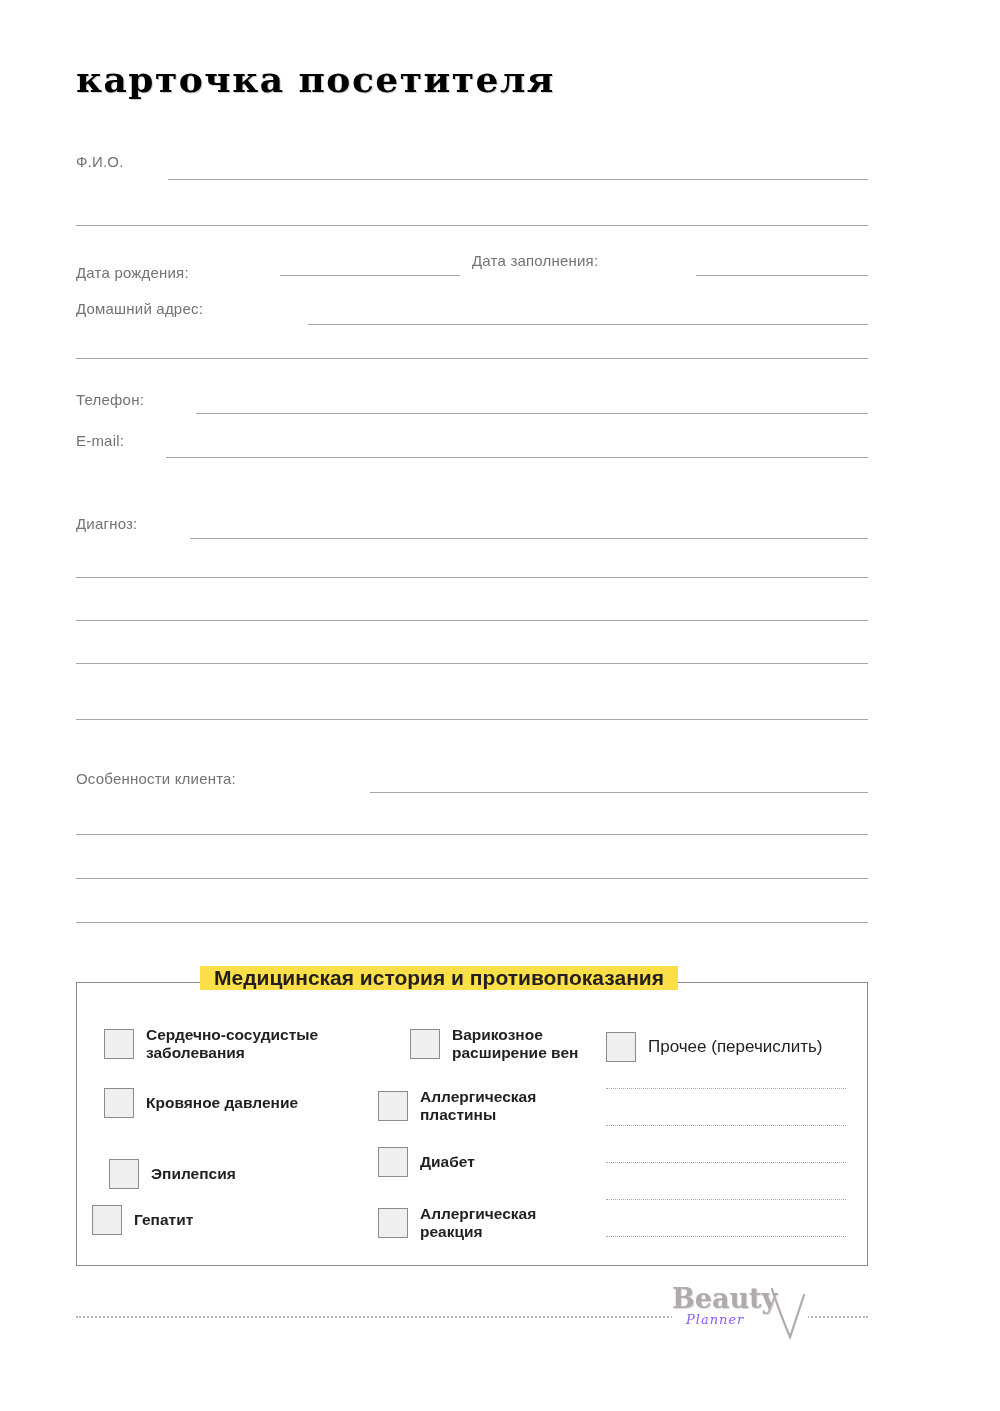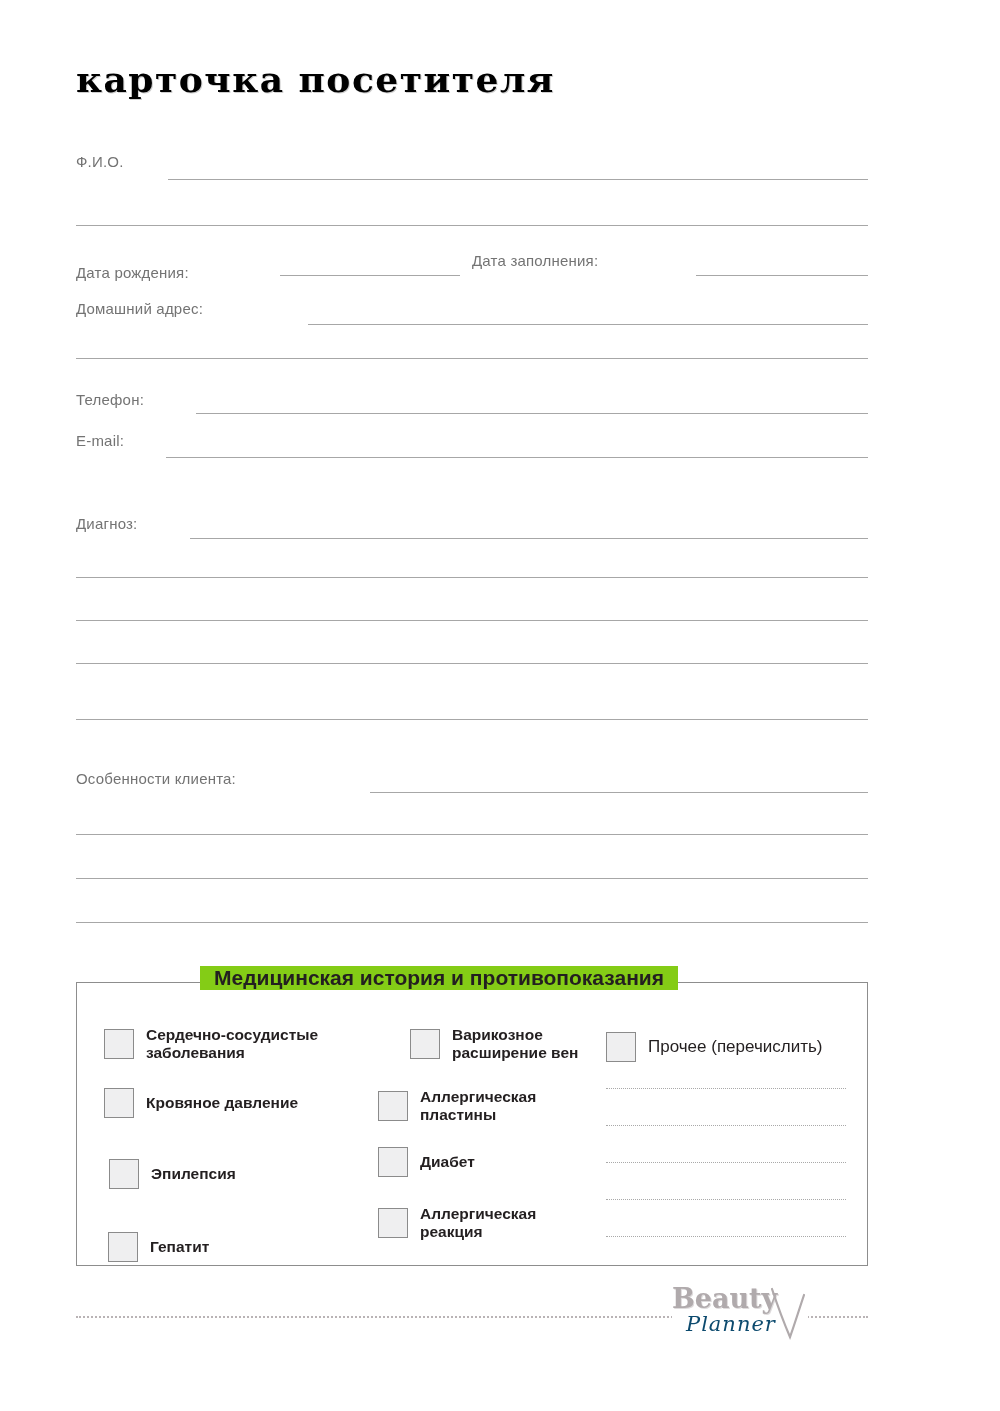--- a/index.html
+++ b/index.html
@@ -56,21 +56,21 @@
     top: 982px;
     width: 792px;
     height: 284px;
     border: 1px solid #8d8d8d;
     box-sizing: border-box;
   }
   .med-title {
     position: absolute;
     left: 200px;
     top: 966px;
-    background: #84cc16;
+    background: #fde047;
     padding: 0 14px;
     font-size: 21px;
     font-weight: bold;
     color: #231f20;
     white-space: nowrap;
   }
   .chk-item {
     position: absolute;
     display: flex;
     align-items: center;
@@ -122,22 +122,22 @@
     letter-spacing: 0px;
     text-shadow: 1px 1px 0 #dedbdc;
     text-align: right;
   }
   .logo-sub {
     position: absolute;
     left: 14px;
     top: 31px;
     font-family: "DejaVu Serif", serif;
     font-style: italic;
-    font-size: 21px;
-    color: #0c4a6e;
+    font-size: 13px;
+    color: #8b5cf6;
     letter-spacing: 1px;
   }
   .logo-swoosh {
     position: absolute;
     left: 96px;
     top: 6px;
   }
 </style>
 </head>
 <body>
@@ -186,21 +186,21 @@
     <span class="chk-label">Сердечно-сосудистые заболевания</span>
   </div>
   <div class="chk-item" style="left:104px; top:1088px; width:250px;">
     <span class="chk"></span>
     <span class="chk-label">Кровяное давление</span>
   </div>
   <div class="chk-item" style="left:109px; top:1147px; width:250px;margin-top:12px;">
     <span class="chk"></span>
     <span class="chk-label">Эпилепсия</span>
   </div>
-  <div class="chk-item" style="left:108px; top:1205px; width:250px;margin-top:27px;">
+  <div class="chk-item" style="left:92px; top:1205px; width:250px;">
     <span class="chk"></span>
     <span class="chk-label">Гепатит</span>
   </div>
 
   <div class="chk-item" style="left:378px; top:1026px; width:210px;margin-left:32px;">
     <span class="chk"></span>
     <span class="chk-label">Варикозное расширение вен</span>
   </div>
   <div class="chk-item" style="left:378px; top:1088px; width:210px;">
     <span class="chk"></span>

